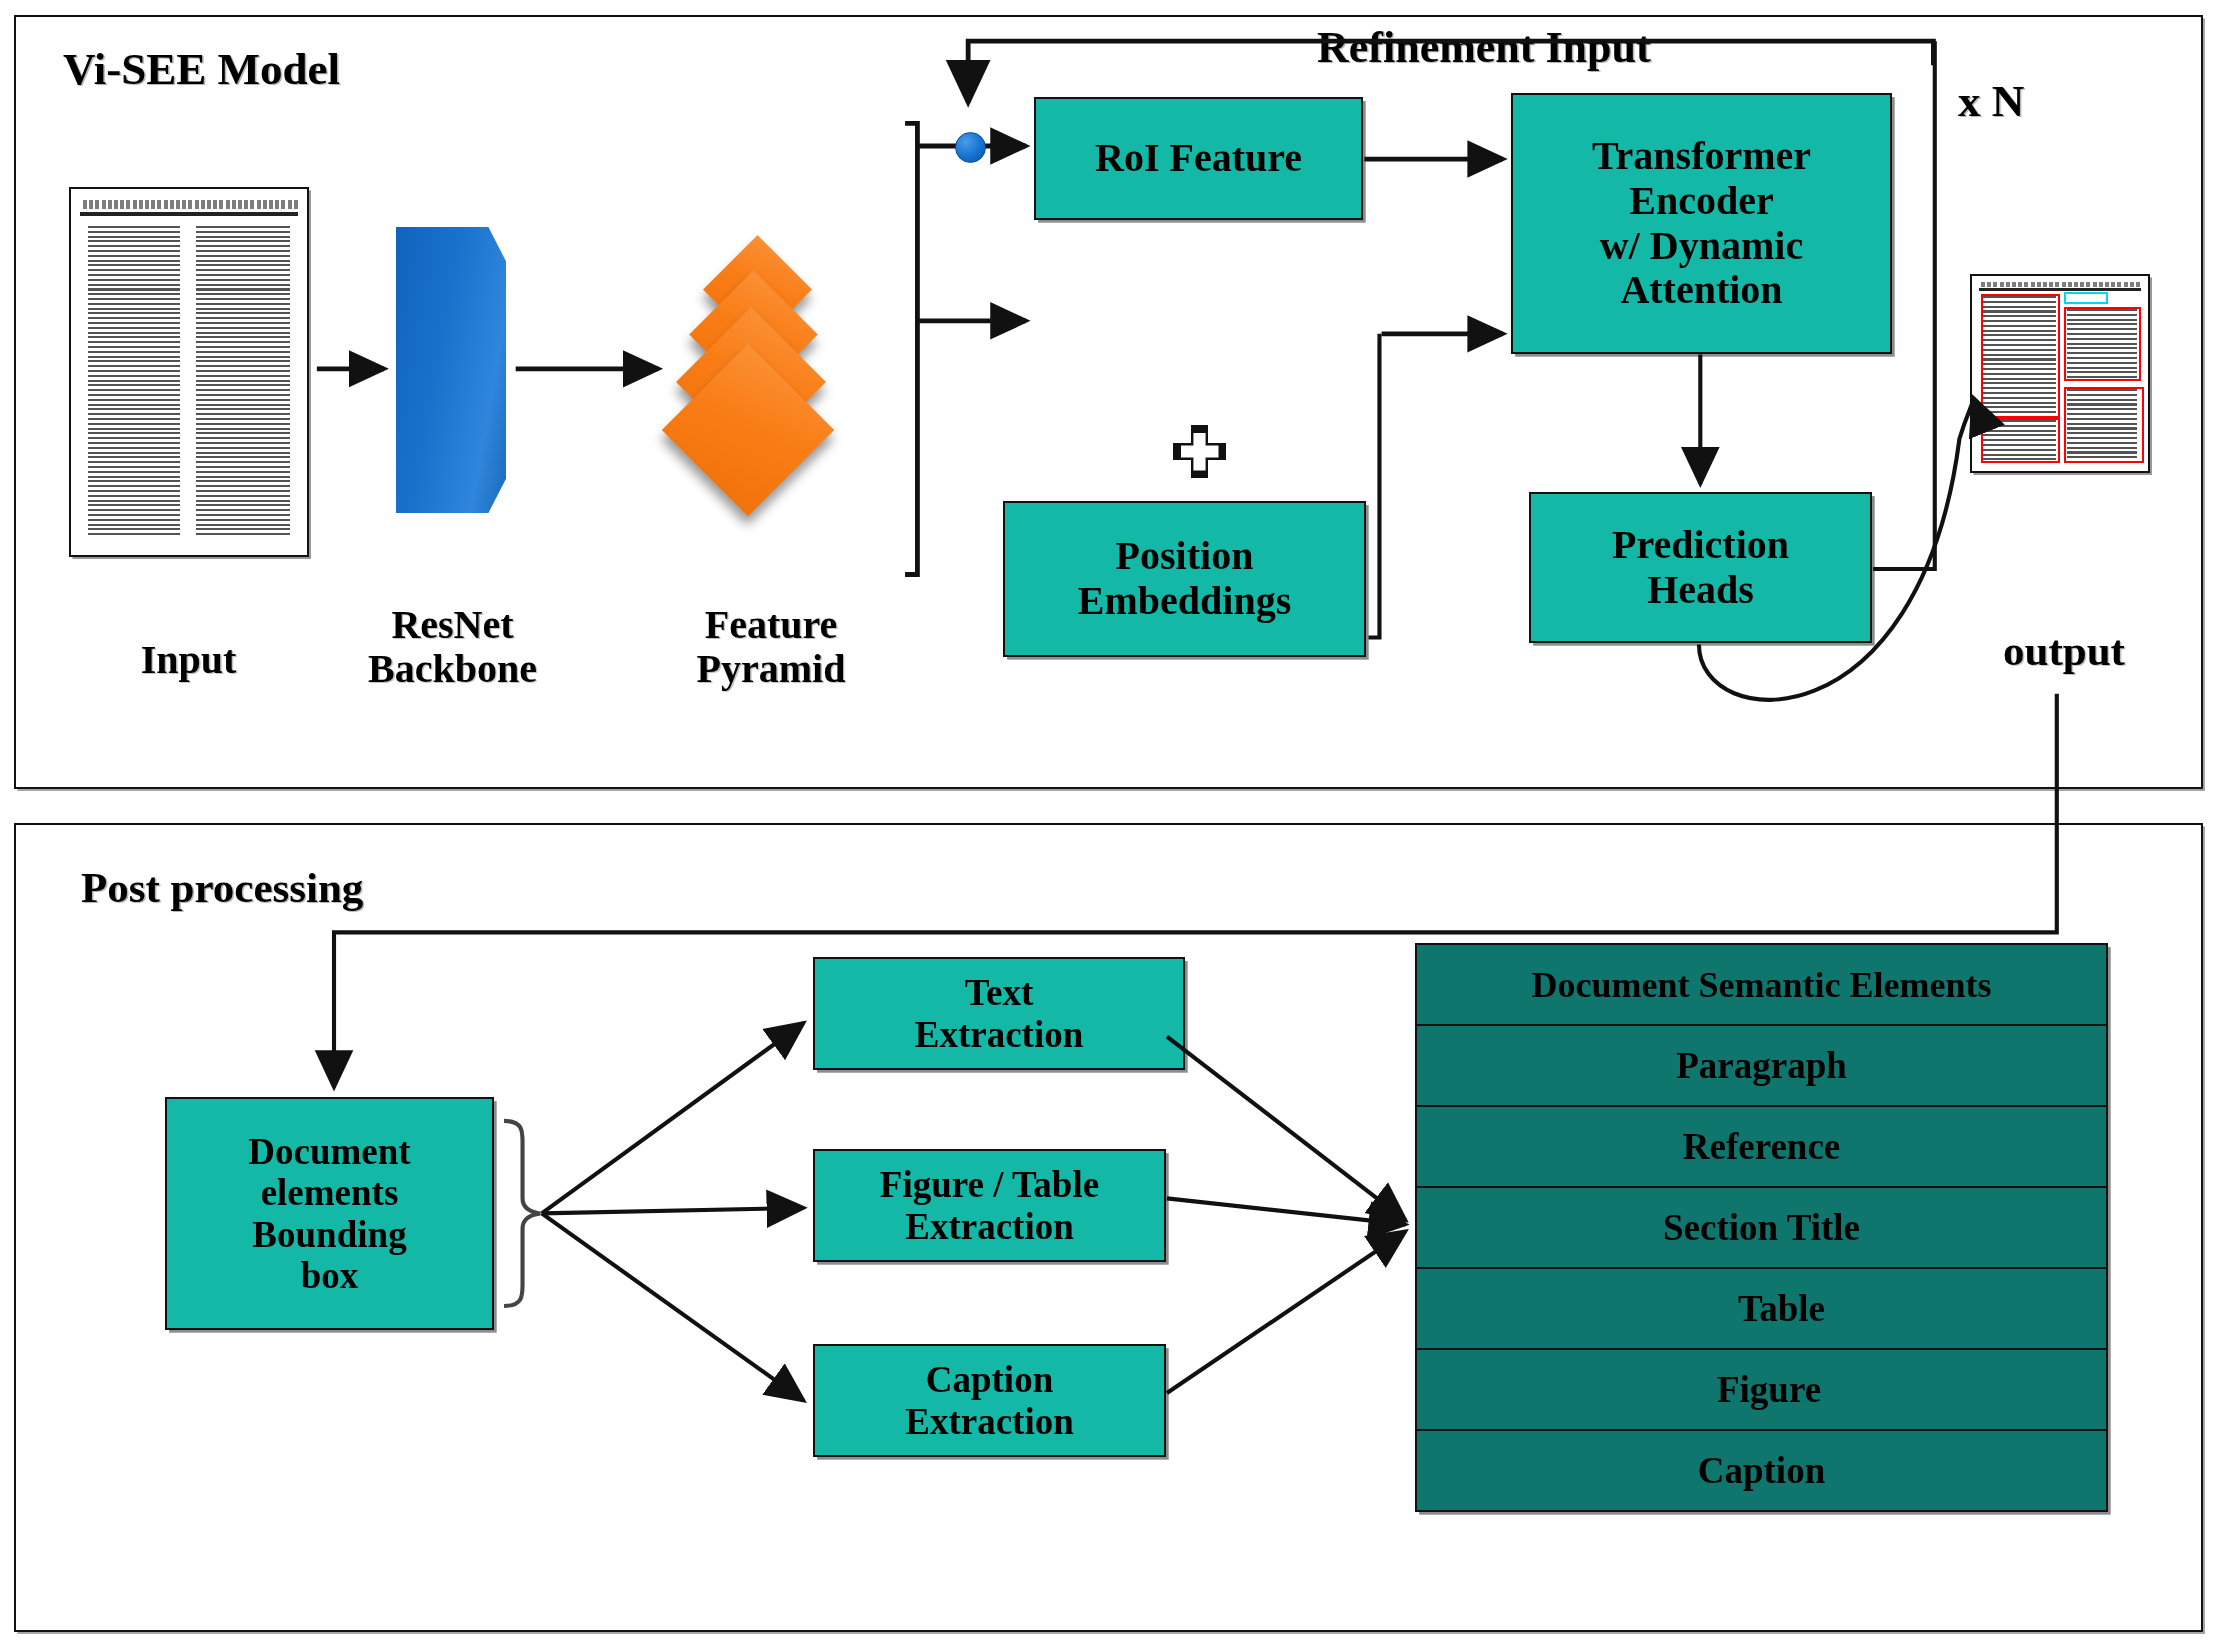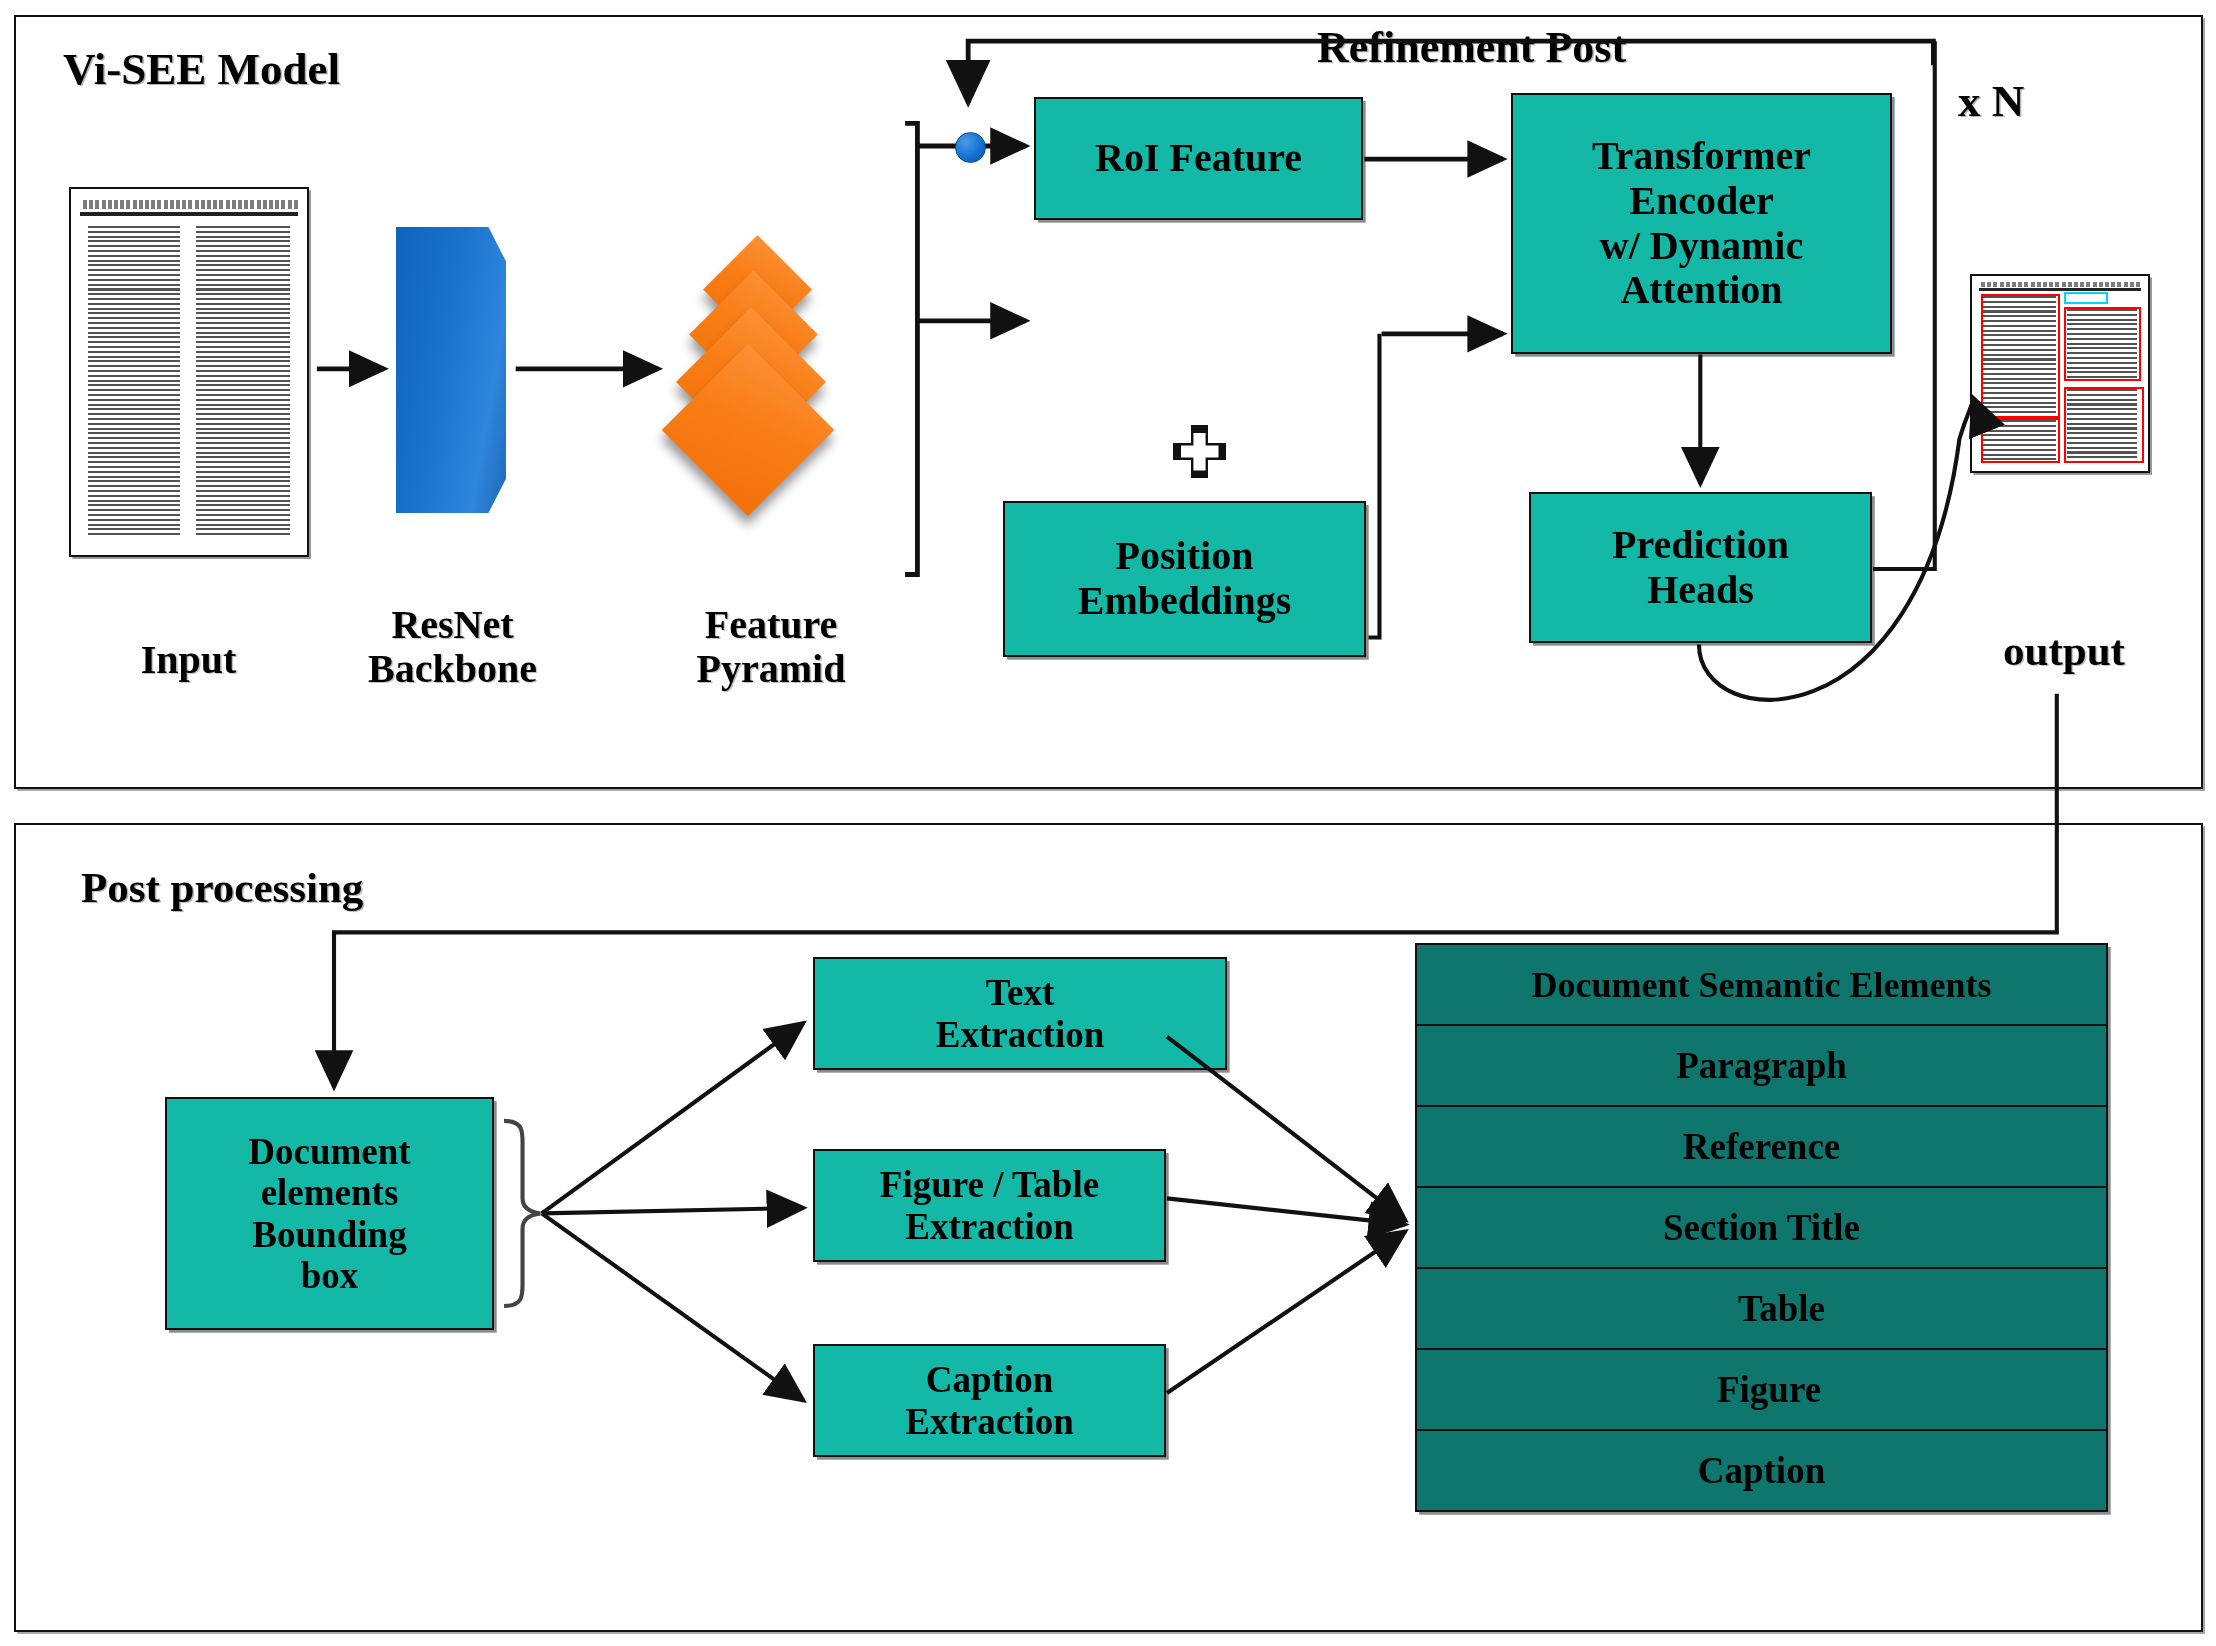--- a/index.html
+++ b/index.html
@@ -68,21 +68,21 @@
 </style>
 </head>
 <body>
 
 <div id="stage">
 
   <div class="panel" style="left:13.7px;top:15px;width:2189px;height:774px;"></div>
 
   <div class="title" style="left:63px;top:43px;font-size:45px;">Vi-SEE Model</div>
 
-  <div class="title" style="left:1317px;top:22px;font-size:44px;">Refinement Post</div>
+  <div class="title" style="left:1317px;top:22px;font-size:44px;">Refinement Input</div>
 
   <div class="title" style="left:1958px;top:75px;font-size:45px;">x N</div>
 
   <div class="docthumb" style="left:69px;top:187px;width:240px;height:370px;">
     <div class="dhead"></div>
     <div class="drule"></div>
     <div class="dcol" style="left:7%;top:10%;width:39%;height:85%;"></div>
     <div class="dcol" style="left:53%;top:10%;width:40%;height:85%;"></div>
   </div>
 
@@ -134,21 +134,21 @@
 
   <div class="panel" style="left:13.7px;top:823px;width:2189px;height:809px;"></div>
 
   <div class="title" style="left:81px;top:863px;font-size:43px;">Post processing</div>
 
   <div class="box" style="left:165px;top:1097px;width:329px;height:233px;font-size:37px;white-space:pre-line;">Document
 elements
 Bounding
 box</div>
 
-  <div class="box" style="left:813px;top:957px;width:414px;height:113px;font-size:37px;white-space:pre-line;">Text
+  <div class="box" style="left:813px;top:957px;width:372px;height:113px;font-size:37px;white-space:pre-line;">Text
 Extraction</div>
 
   <div class="box" style="left:813px;top:1149px;width:353px;height:113px;font-size:37px;white-space:pre-line;">Figure / Table
 Extraction</div>
 
   <div class="box" style="left:813px;top:1344px;width:353px;height:113px;font-size:37px;white-space:pre-line;">Caption
 Extraction</div>
 
   <div class="semtable" style="left:1415px;top:943px;width:693px;height:569px;">
     <div class="semrow" style="font-size:36px;">Document Semantic Elements</div>

